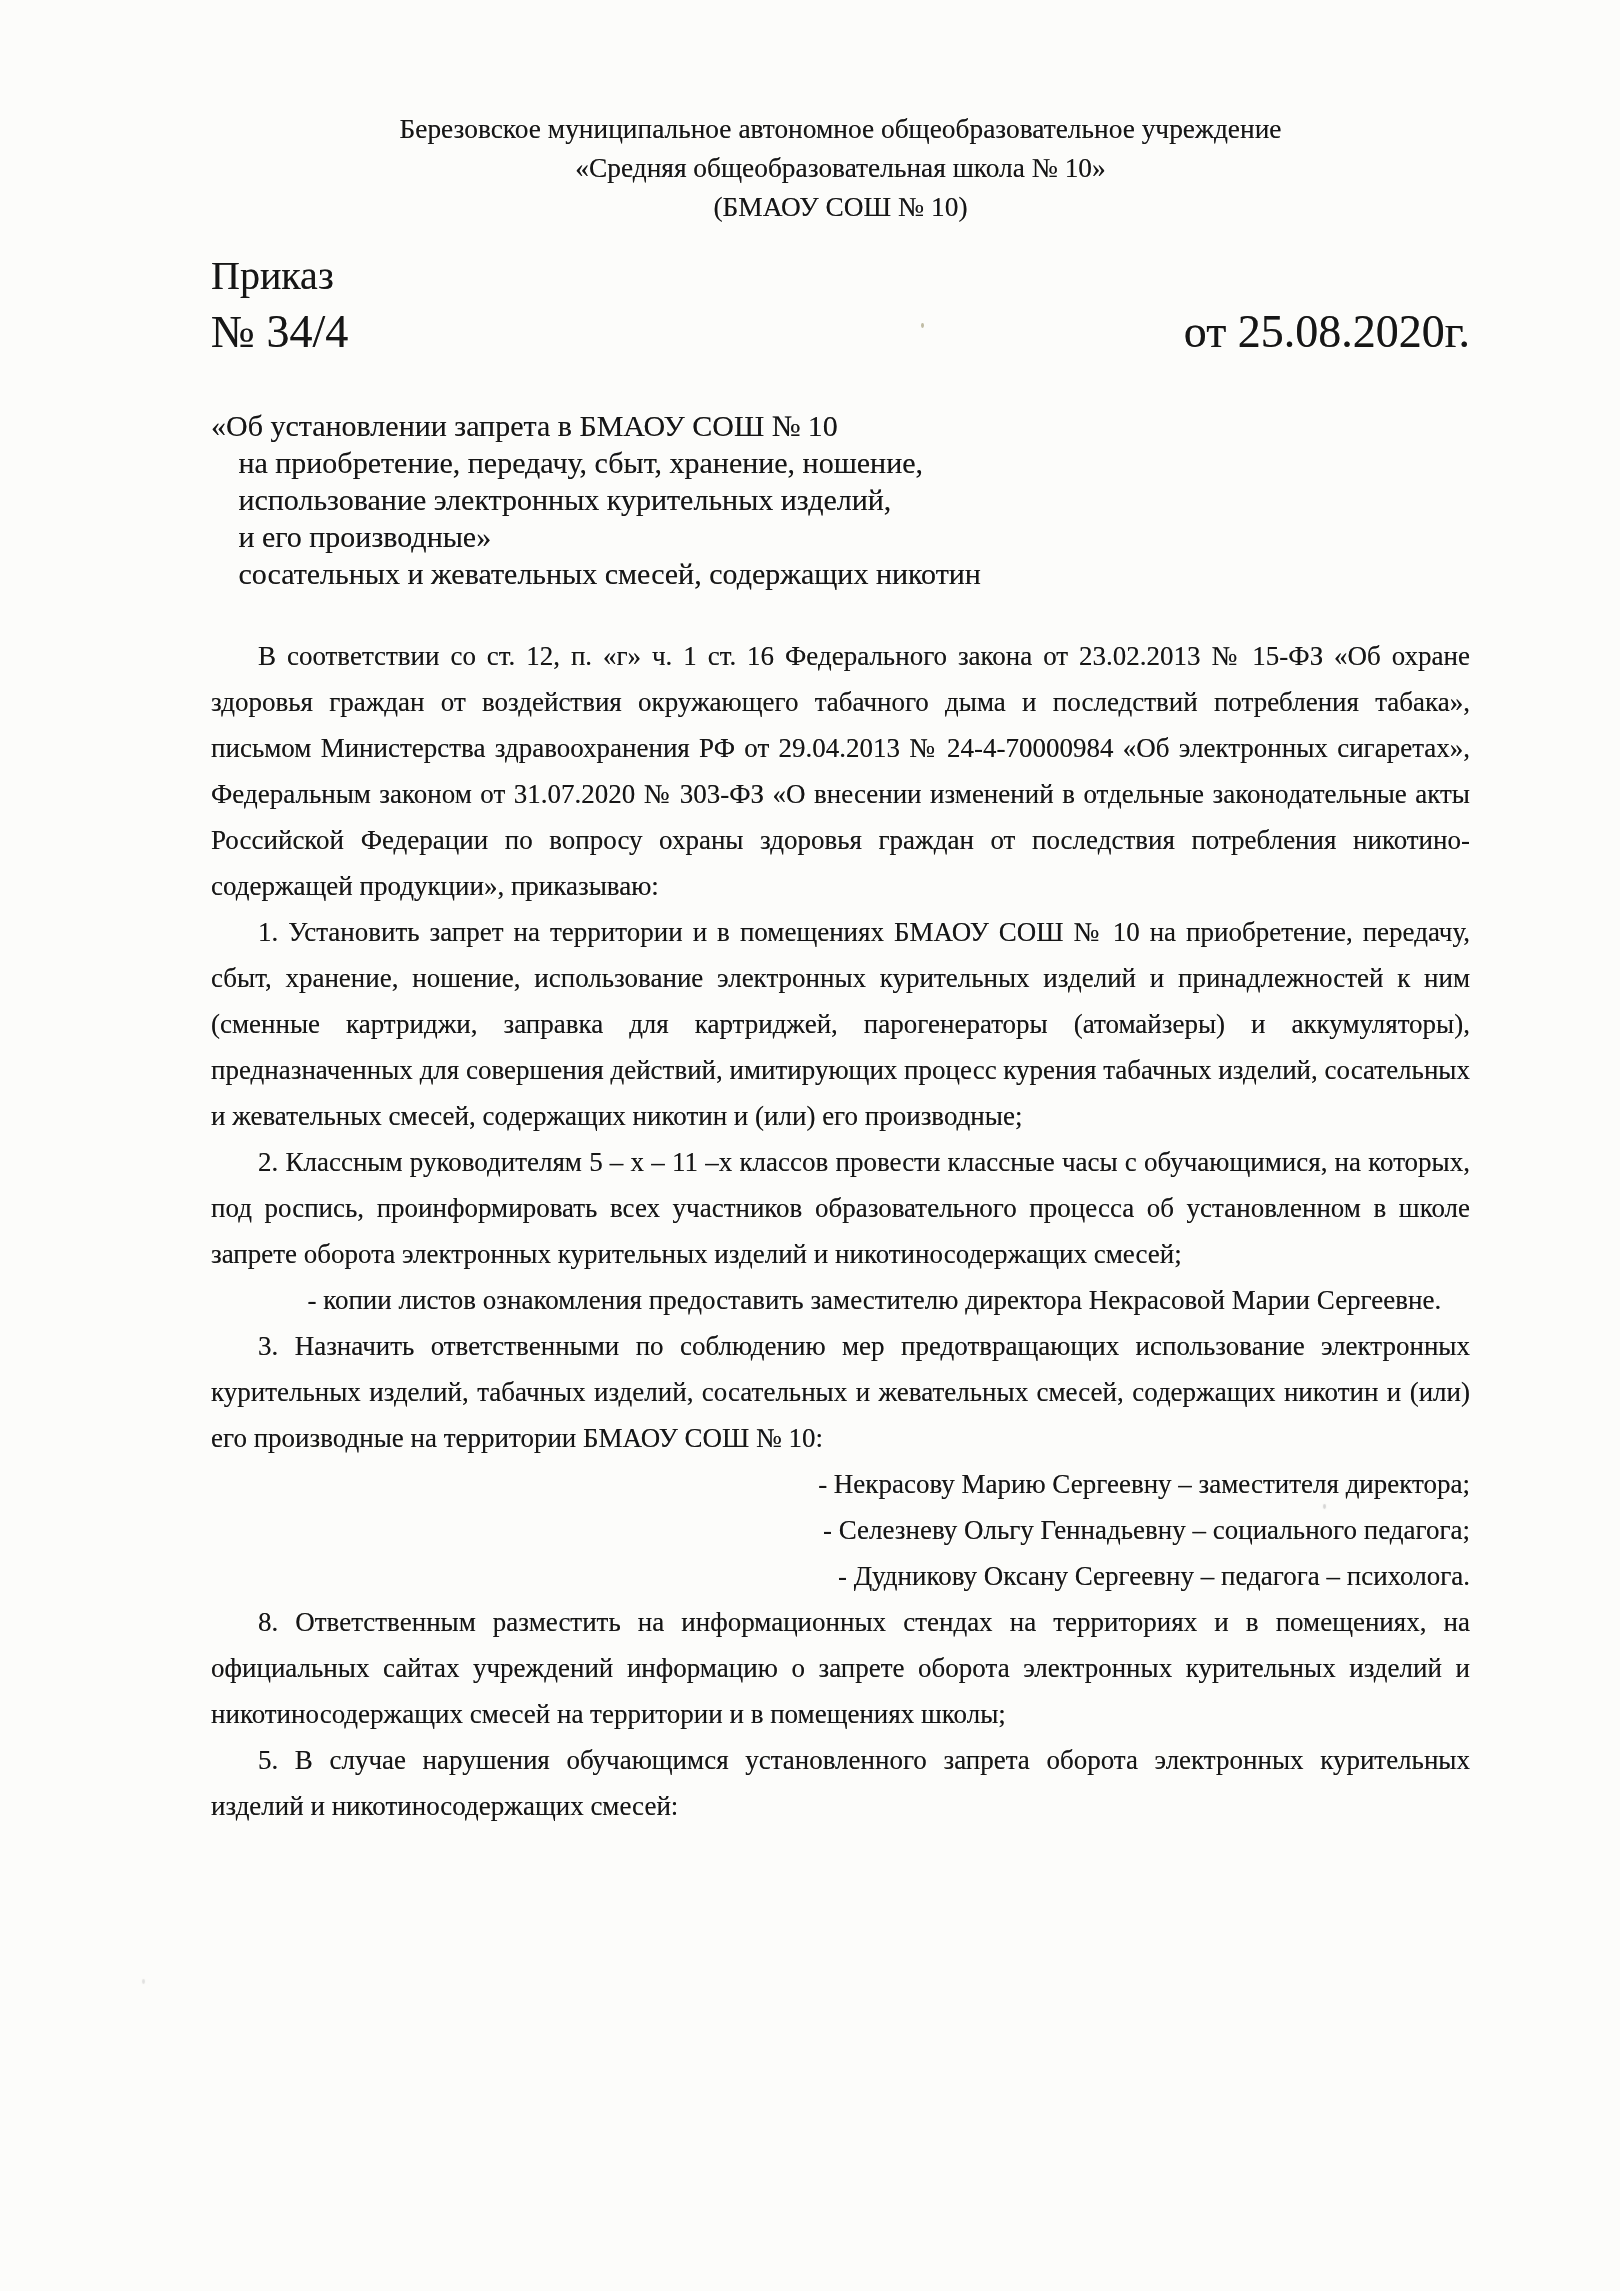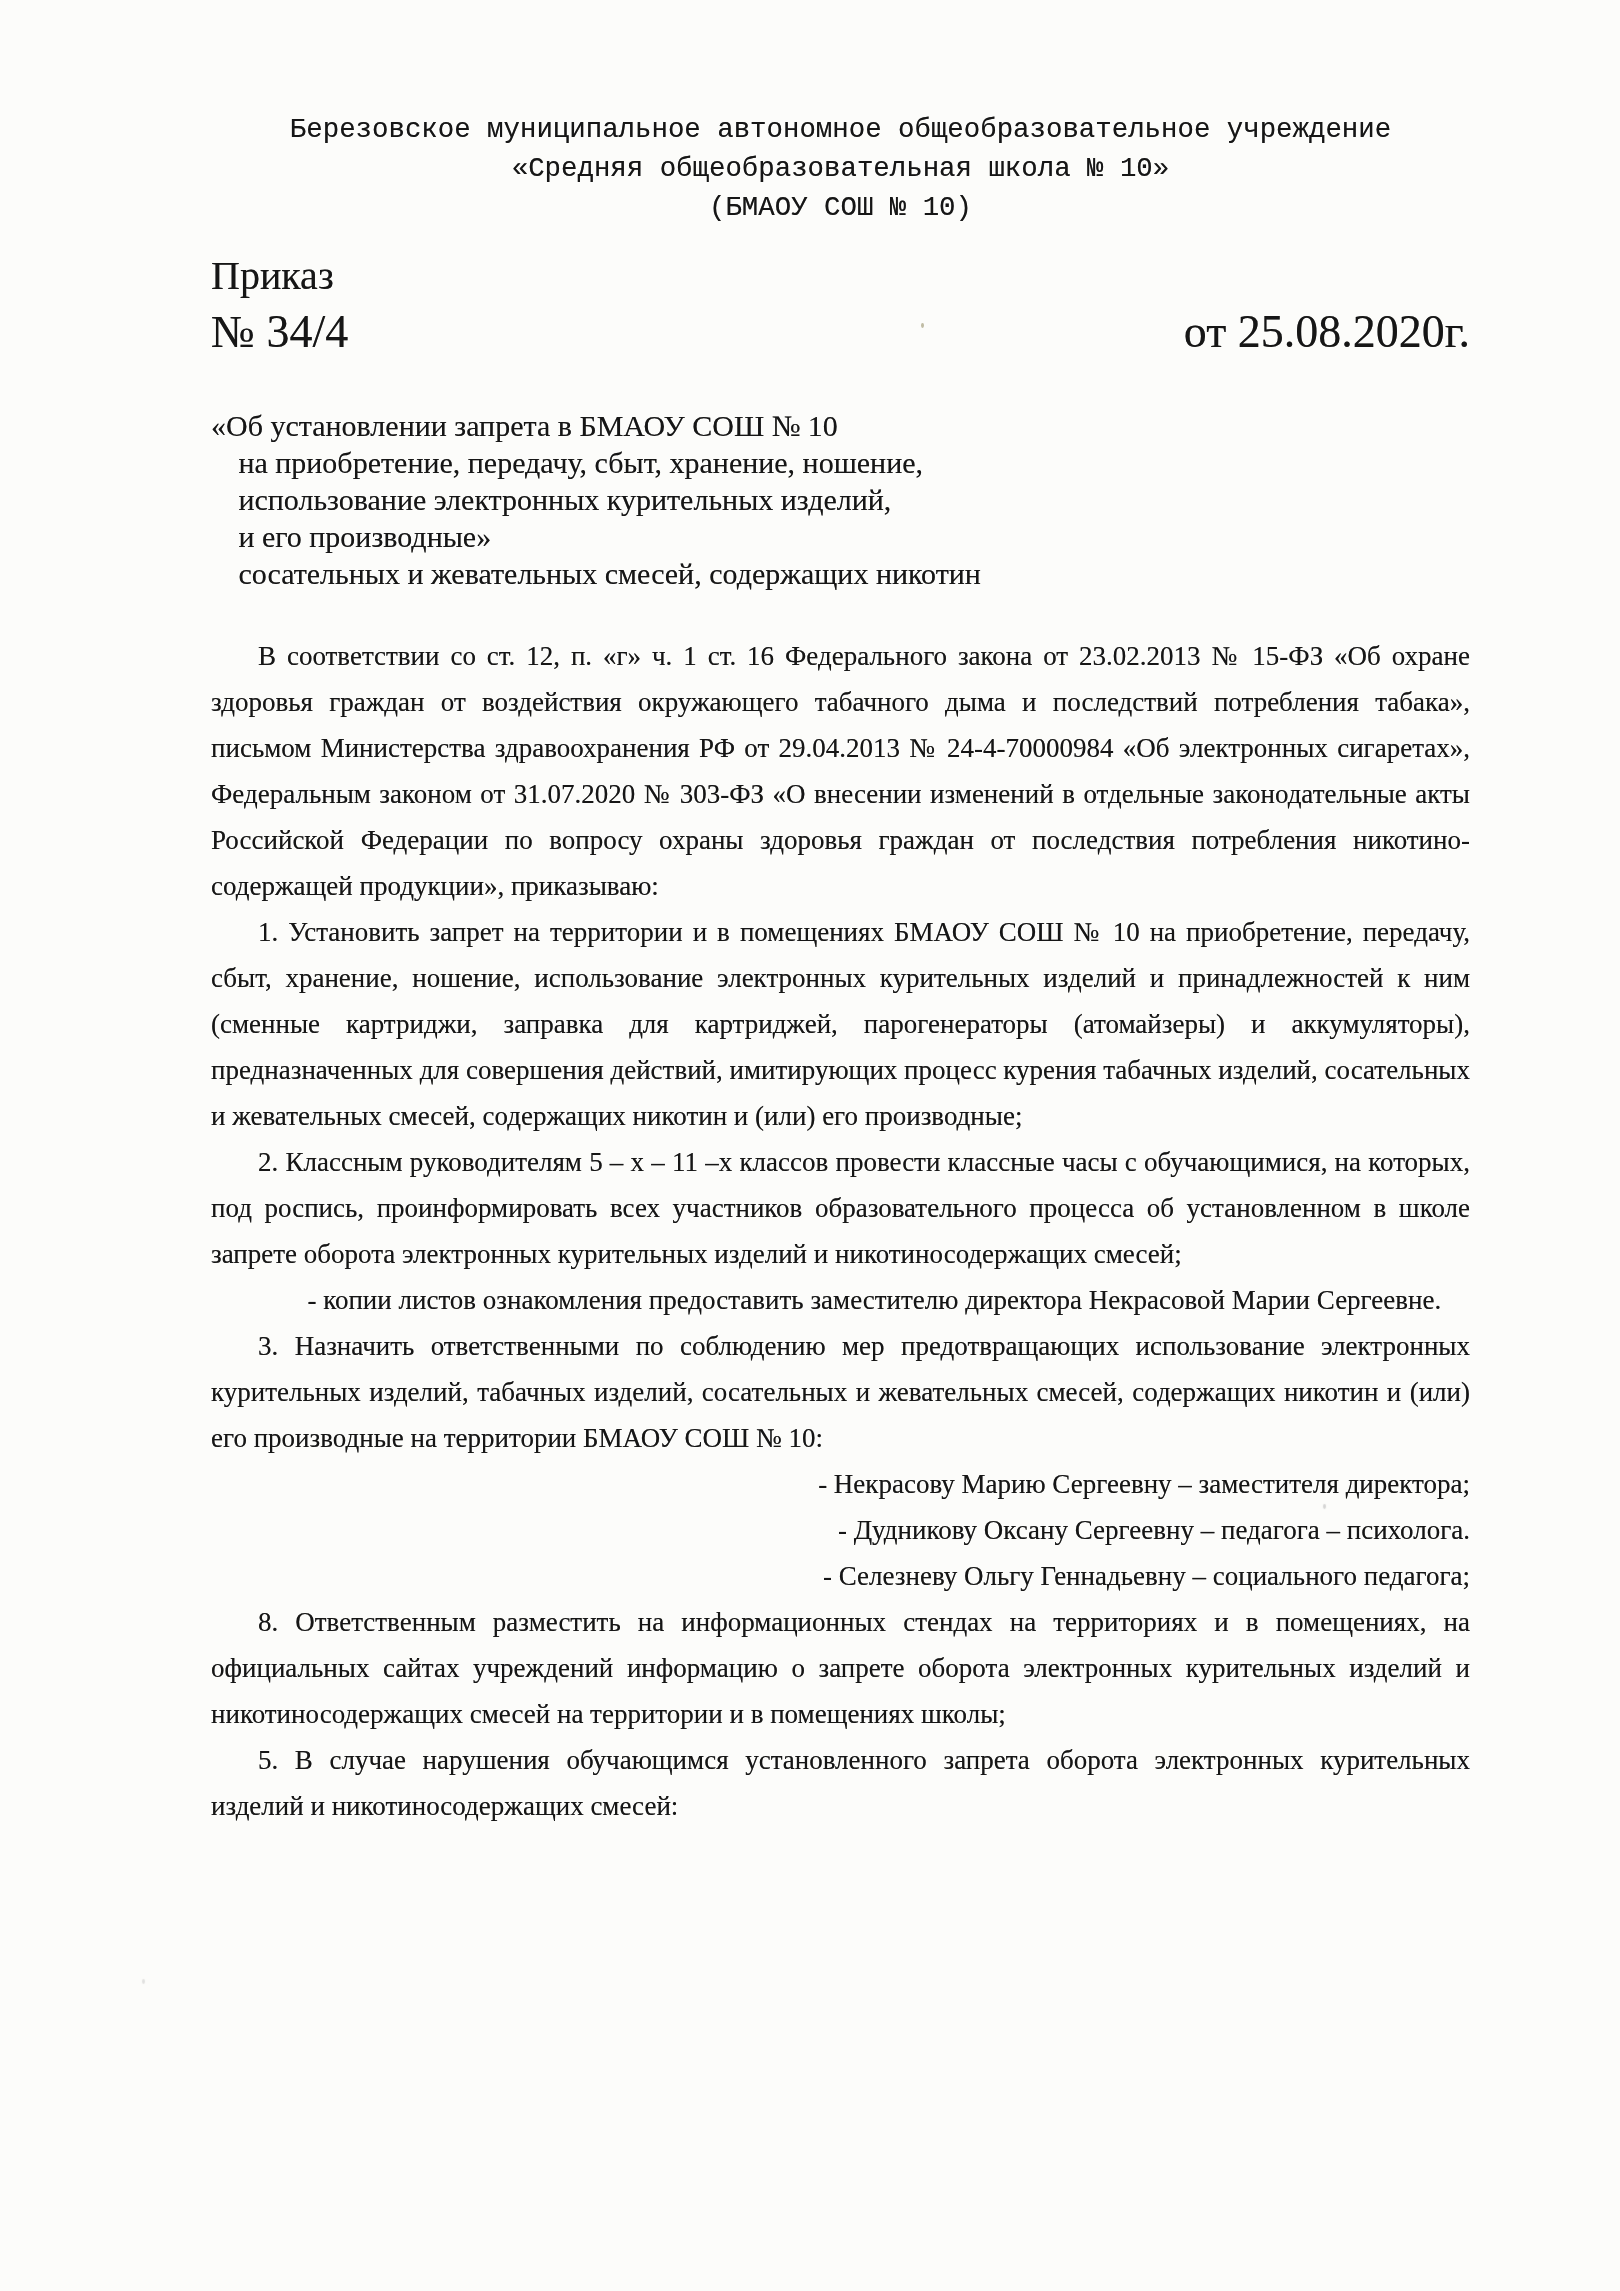--- a/index.html
+++ b/index.html
@@ -29,21 +29,20 @@
     background: rgba(120,110,60,0.45);
     border-radius: 50%;
     box-shadow: 402px 1181px 1px rgba(100,100,100,0.25),
                 -779px 1656px 1px rgba(120,120,120,0.2),
                 44px 2049px 1px rgba(130,130,130,0.2);
   }
   .org {
     text-align: center;
     font-size: 27.4px;
     line-height: 39px;
-    font-family: Liberation Mono, monospace;
   }
   .doc-title {
     font-size: 40px;
     line-height: 43px;
     margin-top: 27.4px;
   }
   .num-row {
     display: flex;
     justify-content: space-between;
     align-items: baseline;
@@ -103,20 +102,20 @@
     <div class="s-line">сосательных и жевательных смесей, содержащих никотин</div>
   </div>
 
   <div class="doc-body">
     <p class="indent">В соответствии со ст. 12, п. «г» ч. 1 ст. 16 Федерального закона от 23.02.2013 № 15-ФЗ «Об охране здоровья граждан от воздействия окружающего табачного дыма и последствий потребления табака», письмом Министерства здравоохранения РФ от 29.04.2013 № 24-4-70000984 «Об электронных сигаретах», Федеральным законом от 31.07.2020 № 303-ФЗ «О внесении изменений в отдельные законодательные акты Российской Федерации по вопросу охраны здоровья граждан от последствия потребления никотино-содержащей продукции», приказываю:</p>
     <p class="indent">1. Установить запрет на территории и в помещениях БМАОУ СОШ № 10 на приобретение, передачу, сбыт, хранение, ношение, использование электронных курительных изделий и принадлежностей к ним (сменные картриджи, заправка для картриджей, парогенераторы (атомайзеры) и аккумуляторы), предназначенных для совершения действий, имитирующих процесс курения табачных изделий, сосательных и жевательных смесей, содержащих никотин и (или) его производные;</p>
     <p class="indent">2. Классным руководителям 5 – х – 11 –х классов провести классные часы с обучающимися, на которых, под роспись, проинформировать всех участников образовательного процесса об установленном в школе запрете оборота электронных курительных изделий и никотиносодержащих смесей;</p>
     <p class="sub">- копии листов ознакомления предоставить заместителю директора Некрасовой Марии Сергеевне.</p>
     <p class="indent">3. Назначить ответственными по соблюдению мер предотвращающих использование электронных курительных изделий, табачных изделий, сосательных и жевательных смесей, содержащих никотин и (или) его производные на территории БМАОУ СОШ № 10:</p>
     <p class="flush">- Некрасову Марию Сергеевну – заместителя директора;</p>
+    <p class="flush">- Селезневу Ольгу Геннадьевну – социального педагога;</p>
     <p class="flush">- Дудникову Оксану Сергеевну – педагога – психолога.</p>
-    <p class="flush">- Селезневу Ольгу Геннадьевну – социального педагога;</p>
     <p class="indent">8. Ответственным разместить на информационных стендах на территориях и в помещениях, на официальных сайтах учреждений информацию о запрете оборота электронных курительных изделий и никотиносодержащих смесей на территории и в помещениях школы;</p>
     <p class="indent">5. В случае нарушения обучающимся установленного запрета оборота электронных курительных изделий и никотиносодержащих смесей:</p>
   </div>
 
 </div>
 
 
 </body></html>

